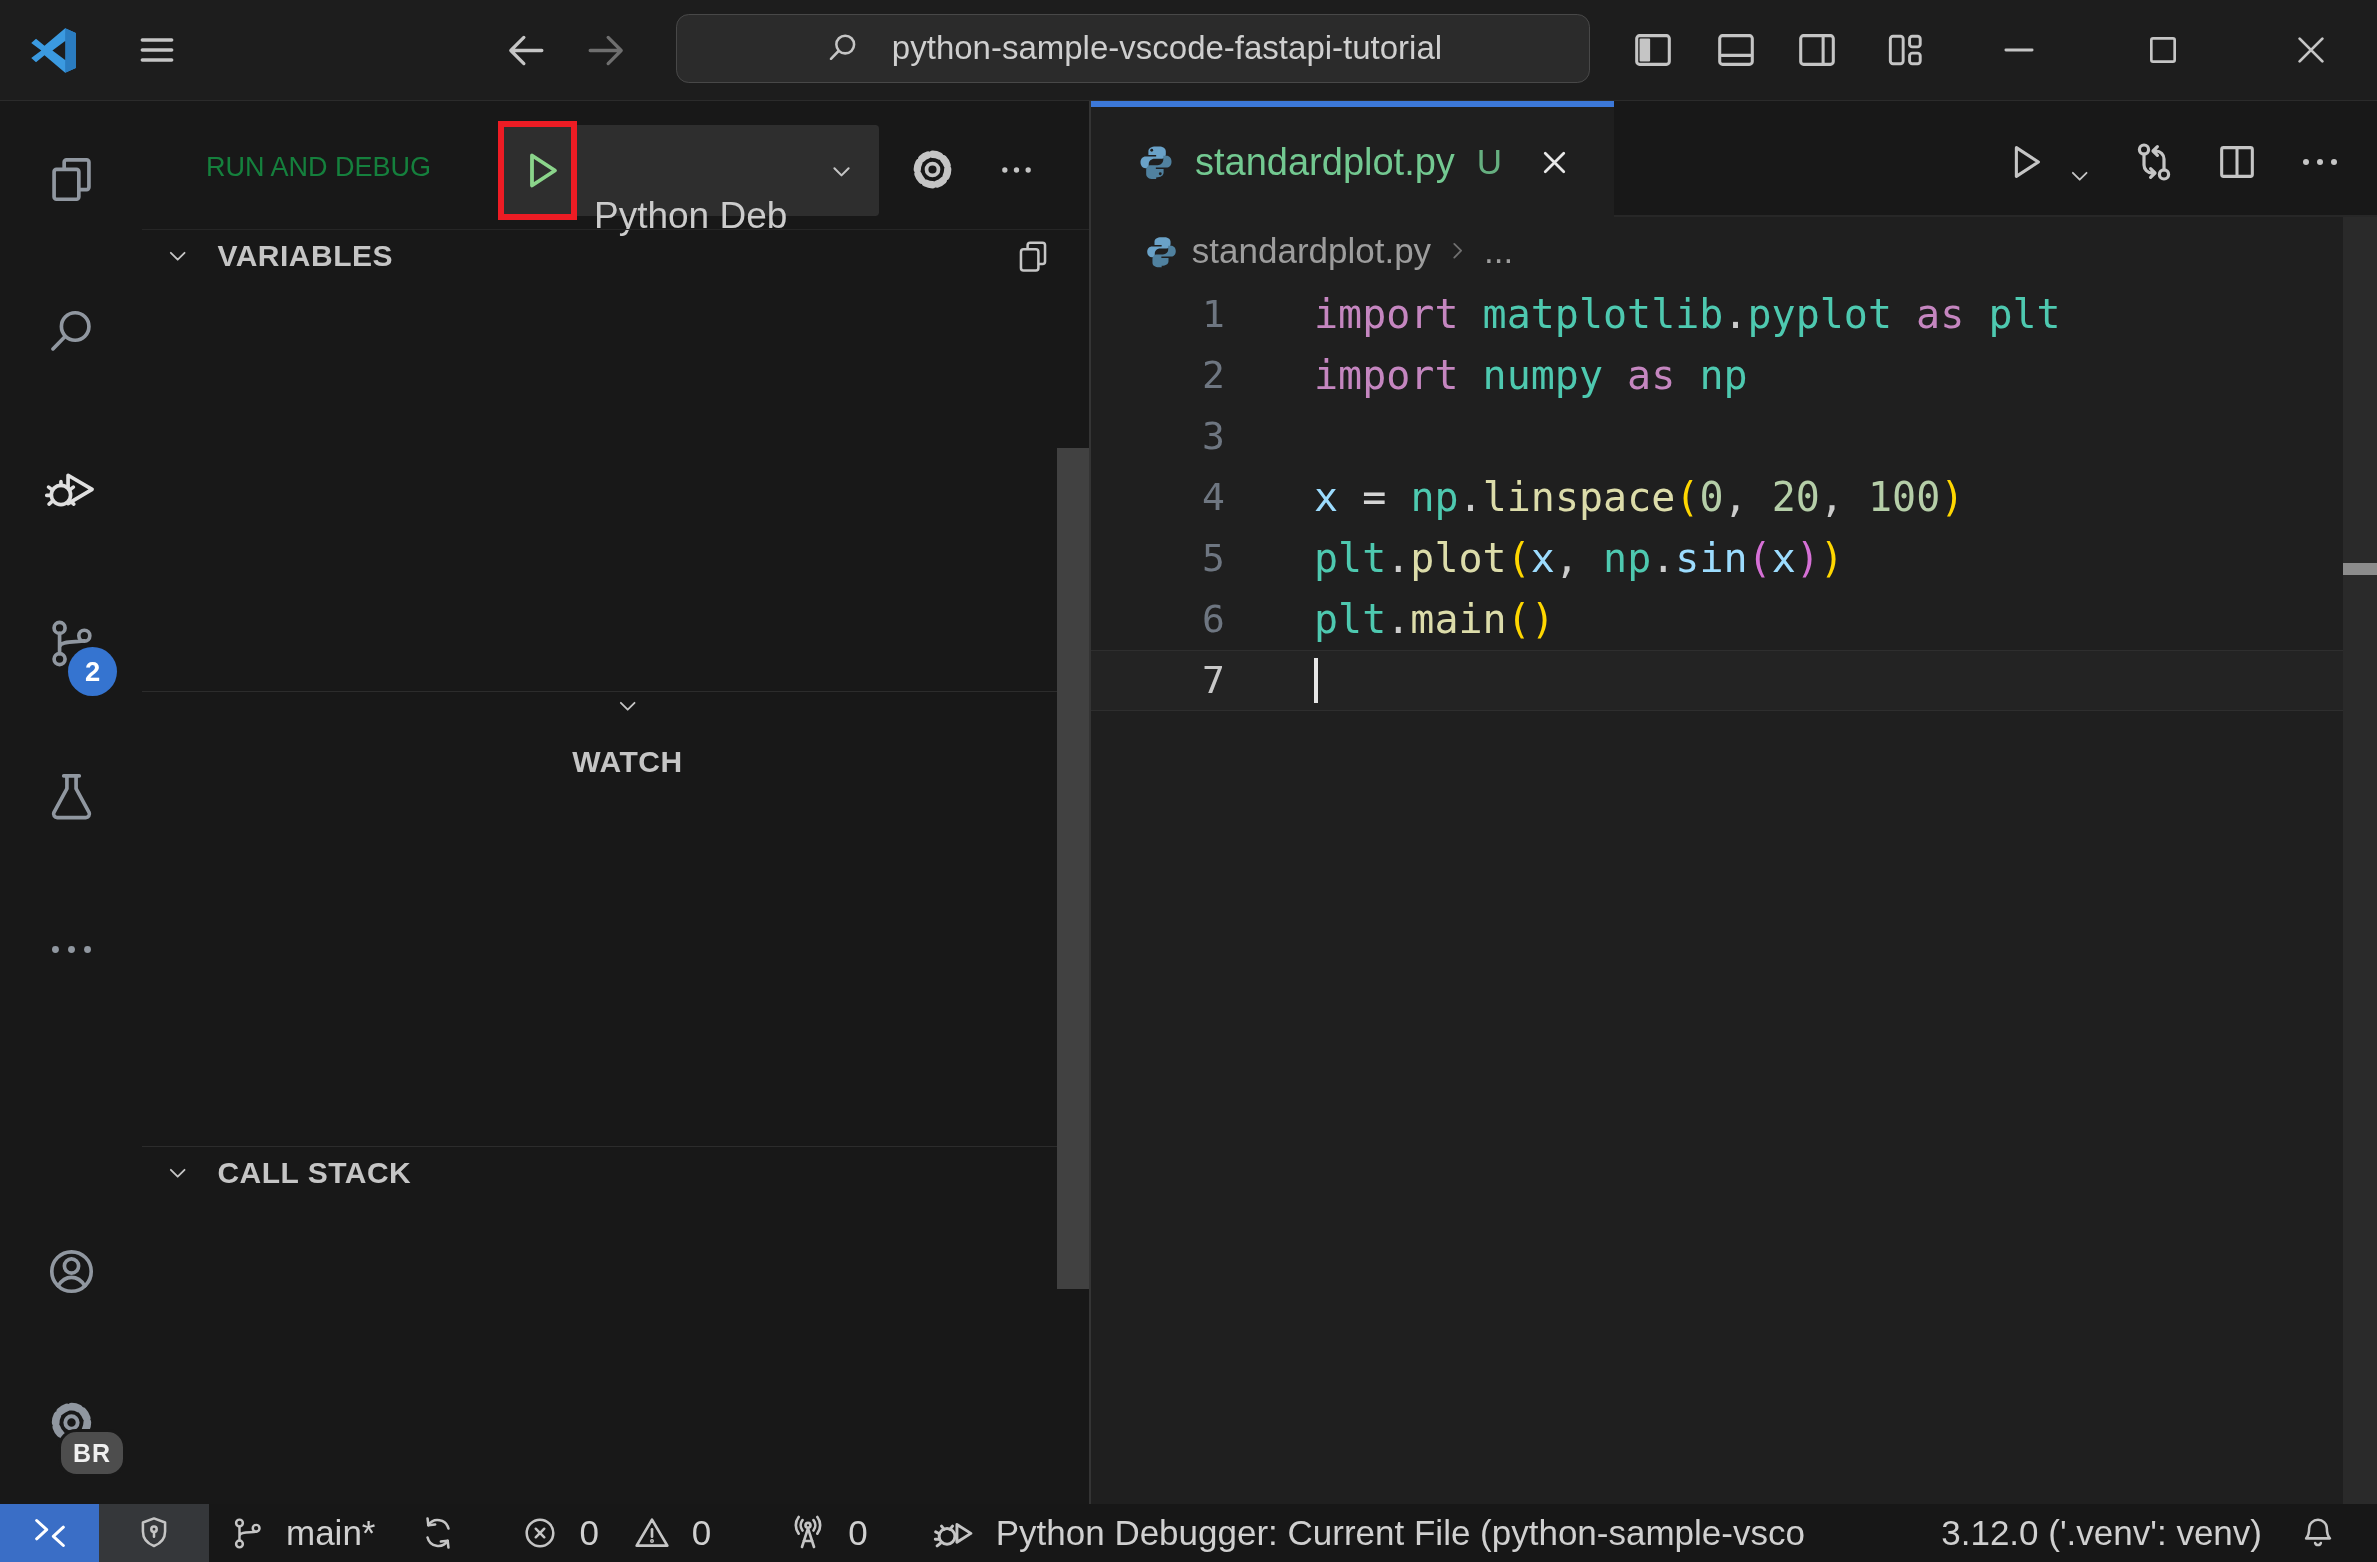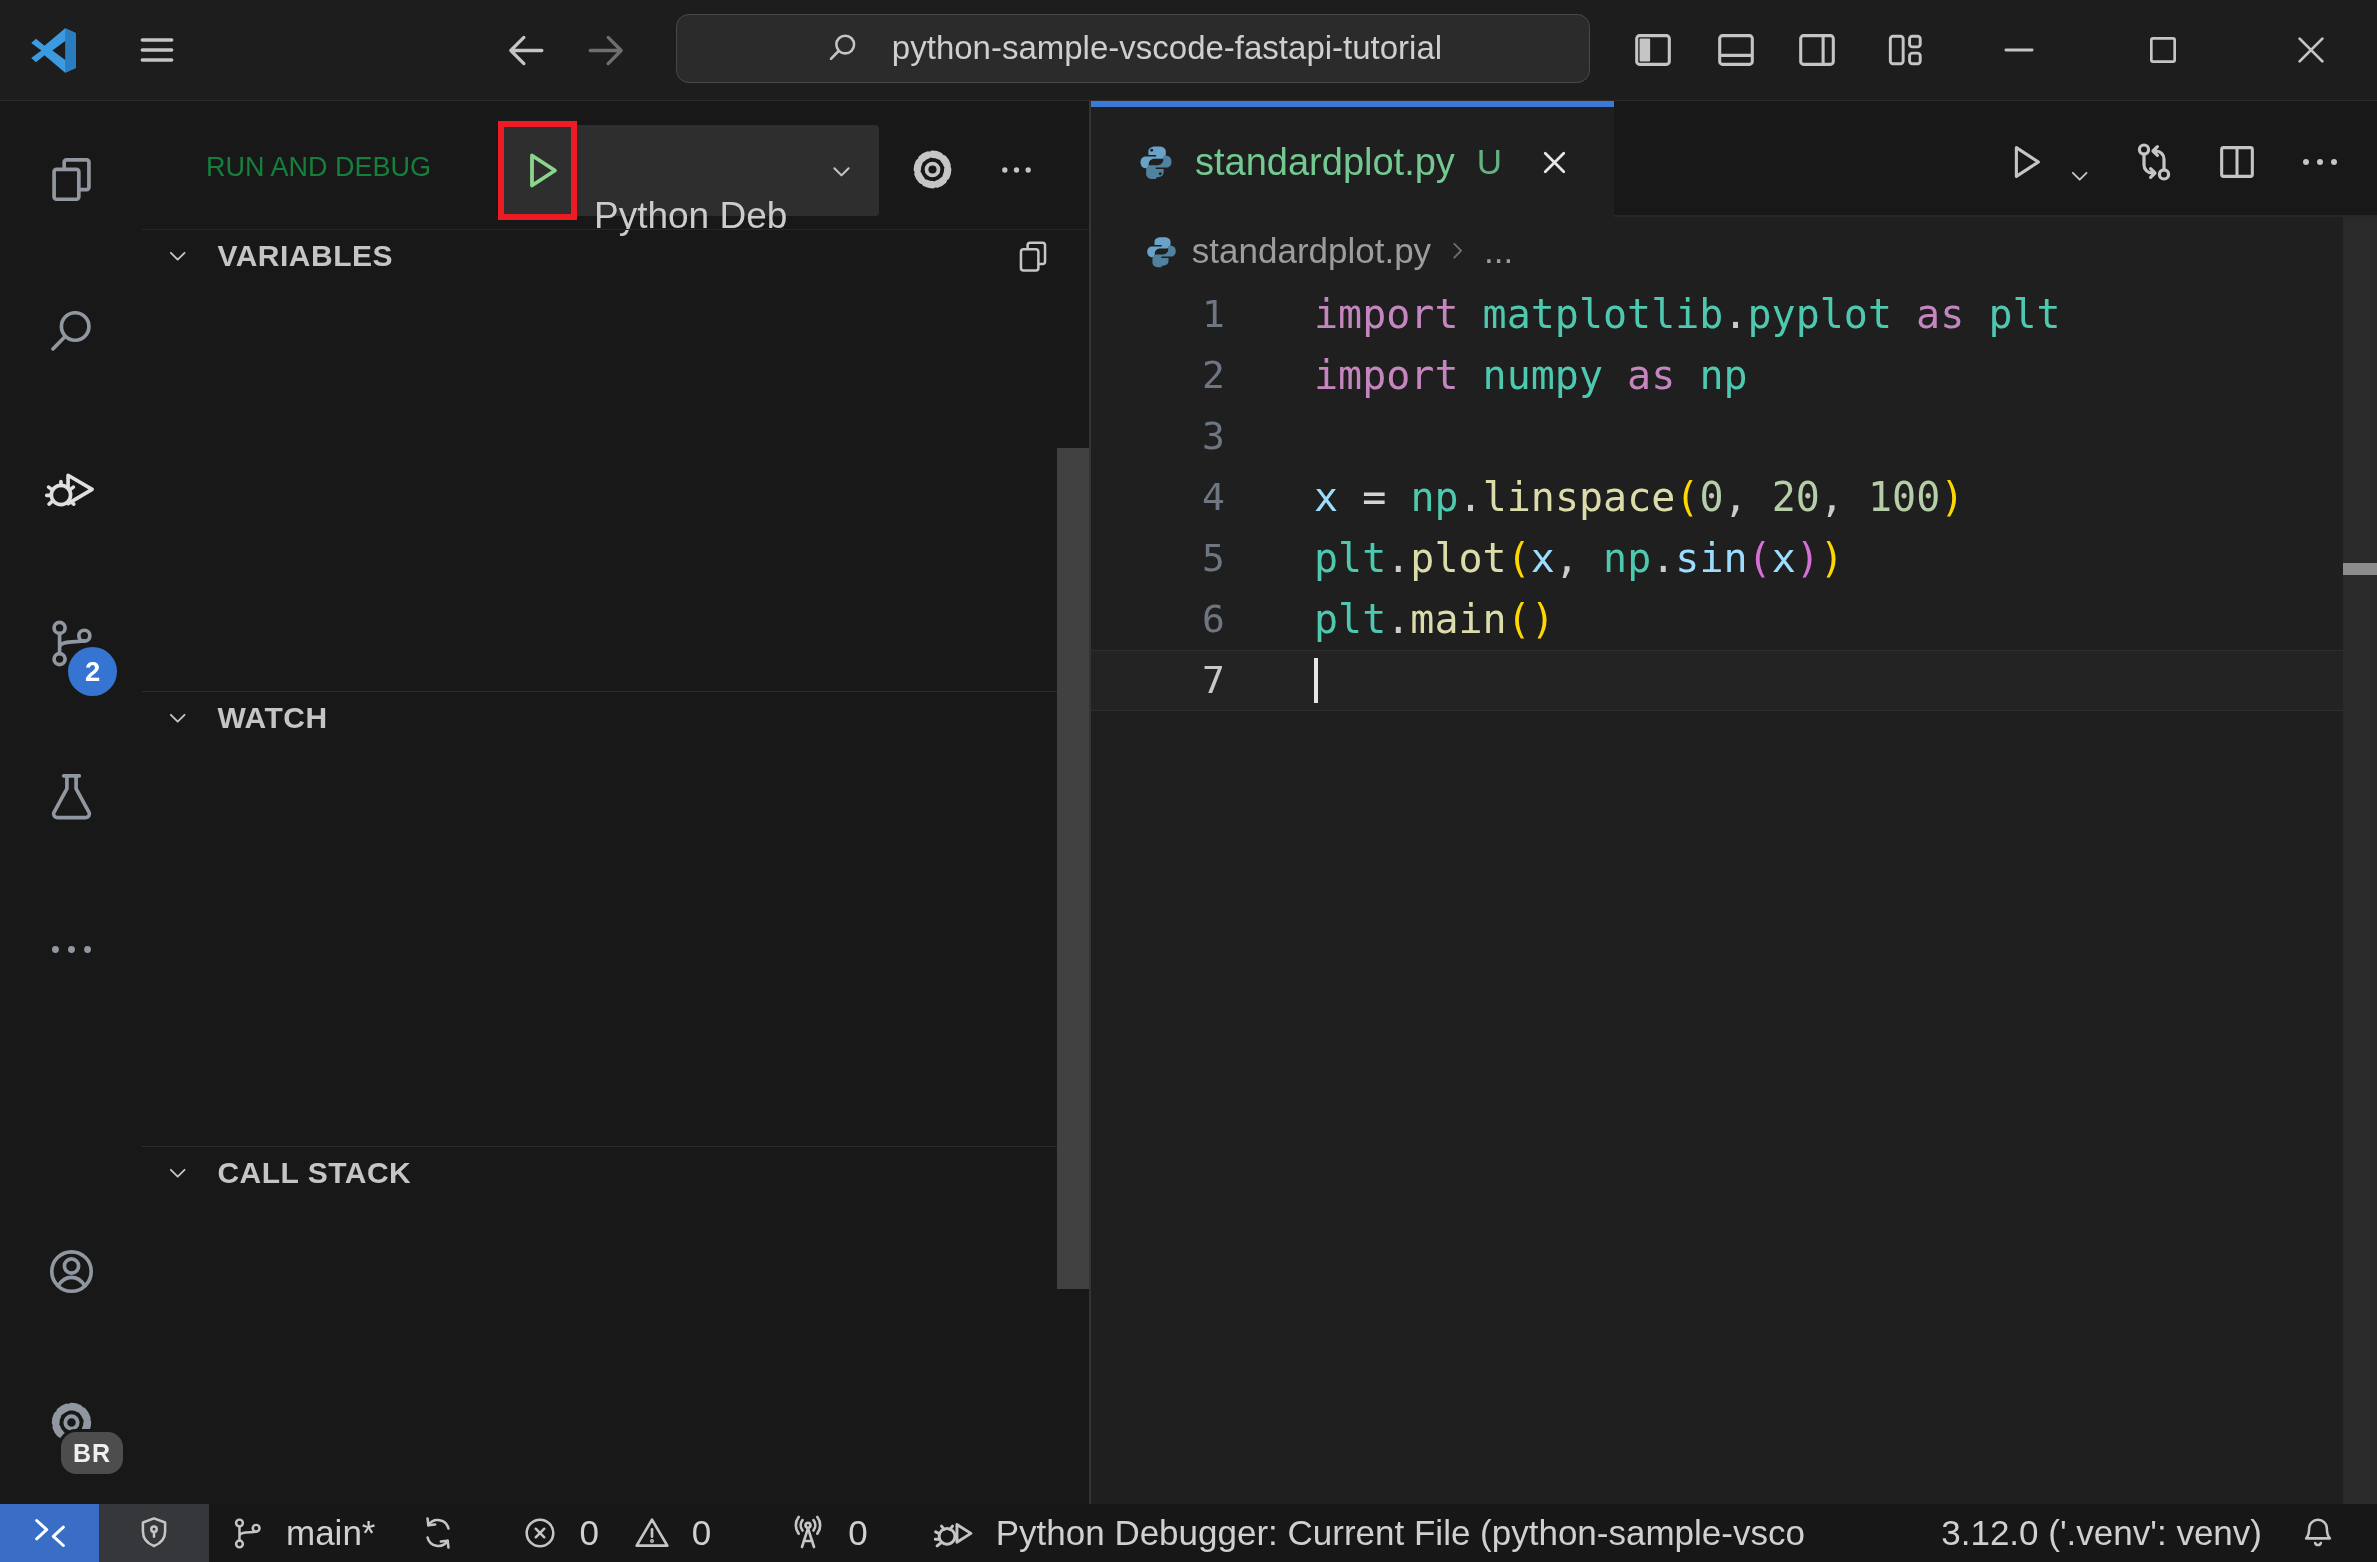--- a/index.html
+++ b/index.html
@@ -49,21 +49,21 @@
   #config-name{ position:absolute; left:93px; top:0; height:91px; display:flex; align-items:center; font-size:37px; color:#cccccc;margin-top:45px; }
   #config-chevron{ position:absolute; right:22px; top:31px; }
   #sb-gear{ left:762px; top:40px; width:57px; height:57px; }
   #sb-more{ left:846px; top:48px; width:57px; height:42px; }
   .section-header{
     position:absolute; left:0; width:100%; height:53px; border-top:1.8px solid #2c2c2c;
     display:flex; align-items:center; gap:26px; padding-left:22px;
     font-size:30px; font-weight:bold; color:#c5c5c5; letter-spacing:0.5px;
   }
   #sec-variables{ top:128px; border-top-color:#262626; }
-  #sec-watch{ top:590px; }
+  #sec-watch{ top:590px;flex-direction:column; }
   #sec-callstack{ top:1045px; }
   #copy-action{ left:870px; top:134px; width:42px; height:42px; }
   #sidebar-scrollbar{ left:915px; top:347px; width:33px; height:841px; background:#414141; }
   #sash{ left:1089px; top:101px; width:2.7px; height:1403px; background:#343434; }
   
   #editor{ left:1091px; top:101px; width:1286px; height:1403px; background:var(--base-editor); }
   #tabbar{ position:absolute; left:0; top:0; width:100%; height:116px; background:var(--base-chrome); }
   #tab{
     position:absolute; left:0; top:0; width:523px; height:116px; background:var(--base-editor);
     border-top:6.4px solid var(--accent-tabtop); display:flex; align-items:center; padding-left:46px; gap:20px;

